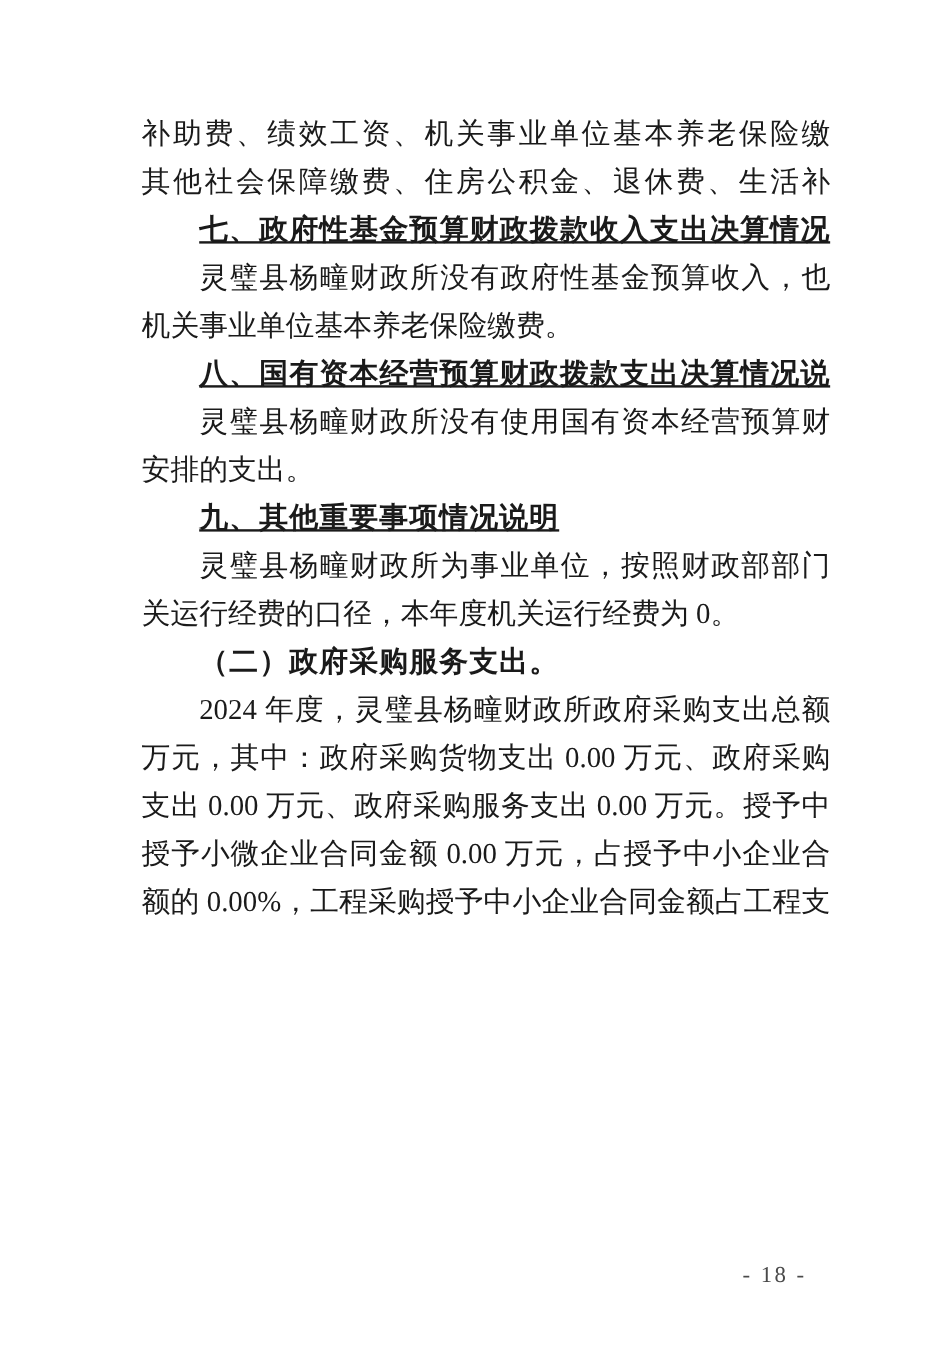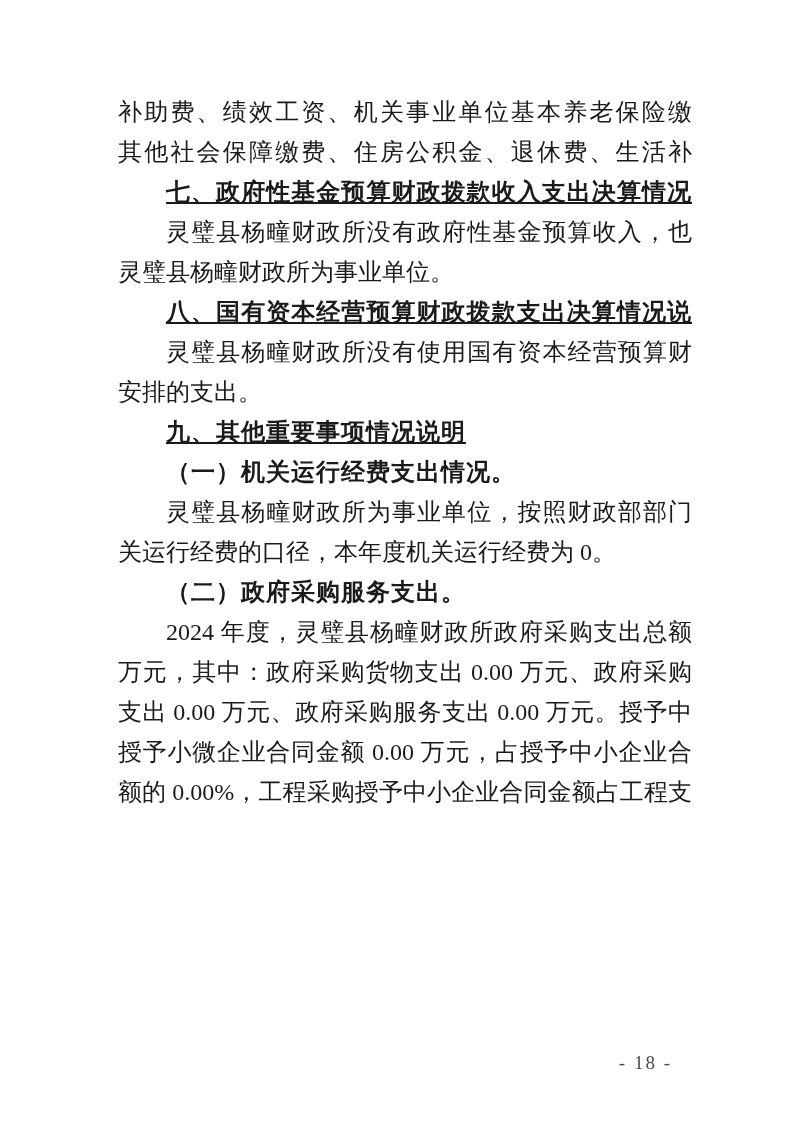--- a/index.html
+++ b/index.html
@@ -62,39 +62,36 @@
       <div class="line">补助费、绩效工资、机关事业单位基本养老保险缴费、职业</div>
       <div class="line">其他社会保障缴费、住房公积金、退休费、生活补助、医疗</div>
     </section>
 
     <section class="block heading">
       <div class="line indent">七、政府性基金预算财政拨款收入支出决算情况说明</div>
     </section>
 
     <section class="block body">
       <div class="line indent">灵璧县杨疃财政所没有政府性基金预算收入，也没有使</div>
-      <div class="line plain">灵璧县杨疃财政所为事业单位。</div>
+      <div class="line plain">机关事业单位基本养老保险缴费。</div>
     </section>
 
     <section class="block heading">
       <div class="line indent">八、国有资本经营预算财政拨款支出决算情况说明</div>
     </section>
 
     <section class="block body">
       <div class="line indent">灵璧县杨疃财政所没有使用国有资本经营预算财政拨款</div>
       <div class="line plain">安排的支出。</div>
     </section>
 
     <section class="block heading">
       <div class="line indent">九、其他重要事项情况说明</div>
     </section>
 
-    <section class="block subheading">
-      <div class="line indent">（一）机关运行经费支出情况。</div>
-    </section>
 
     <section class="block body">
       <div class="line indent">灵璧县杨疃财政所为事业单位，按照财政部部门决算机</div>
       <div class="line plain">关运行经费的口径，本年度机关运行经费为 0。</div>
     </section>
 
     <section class="block subheading">
       <div class="line indent">（二）政府采购服务支出。</div>
     </section>
 

